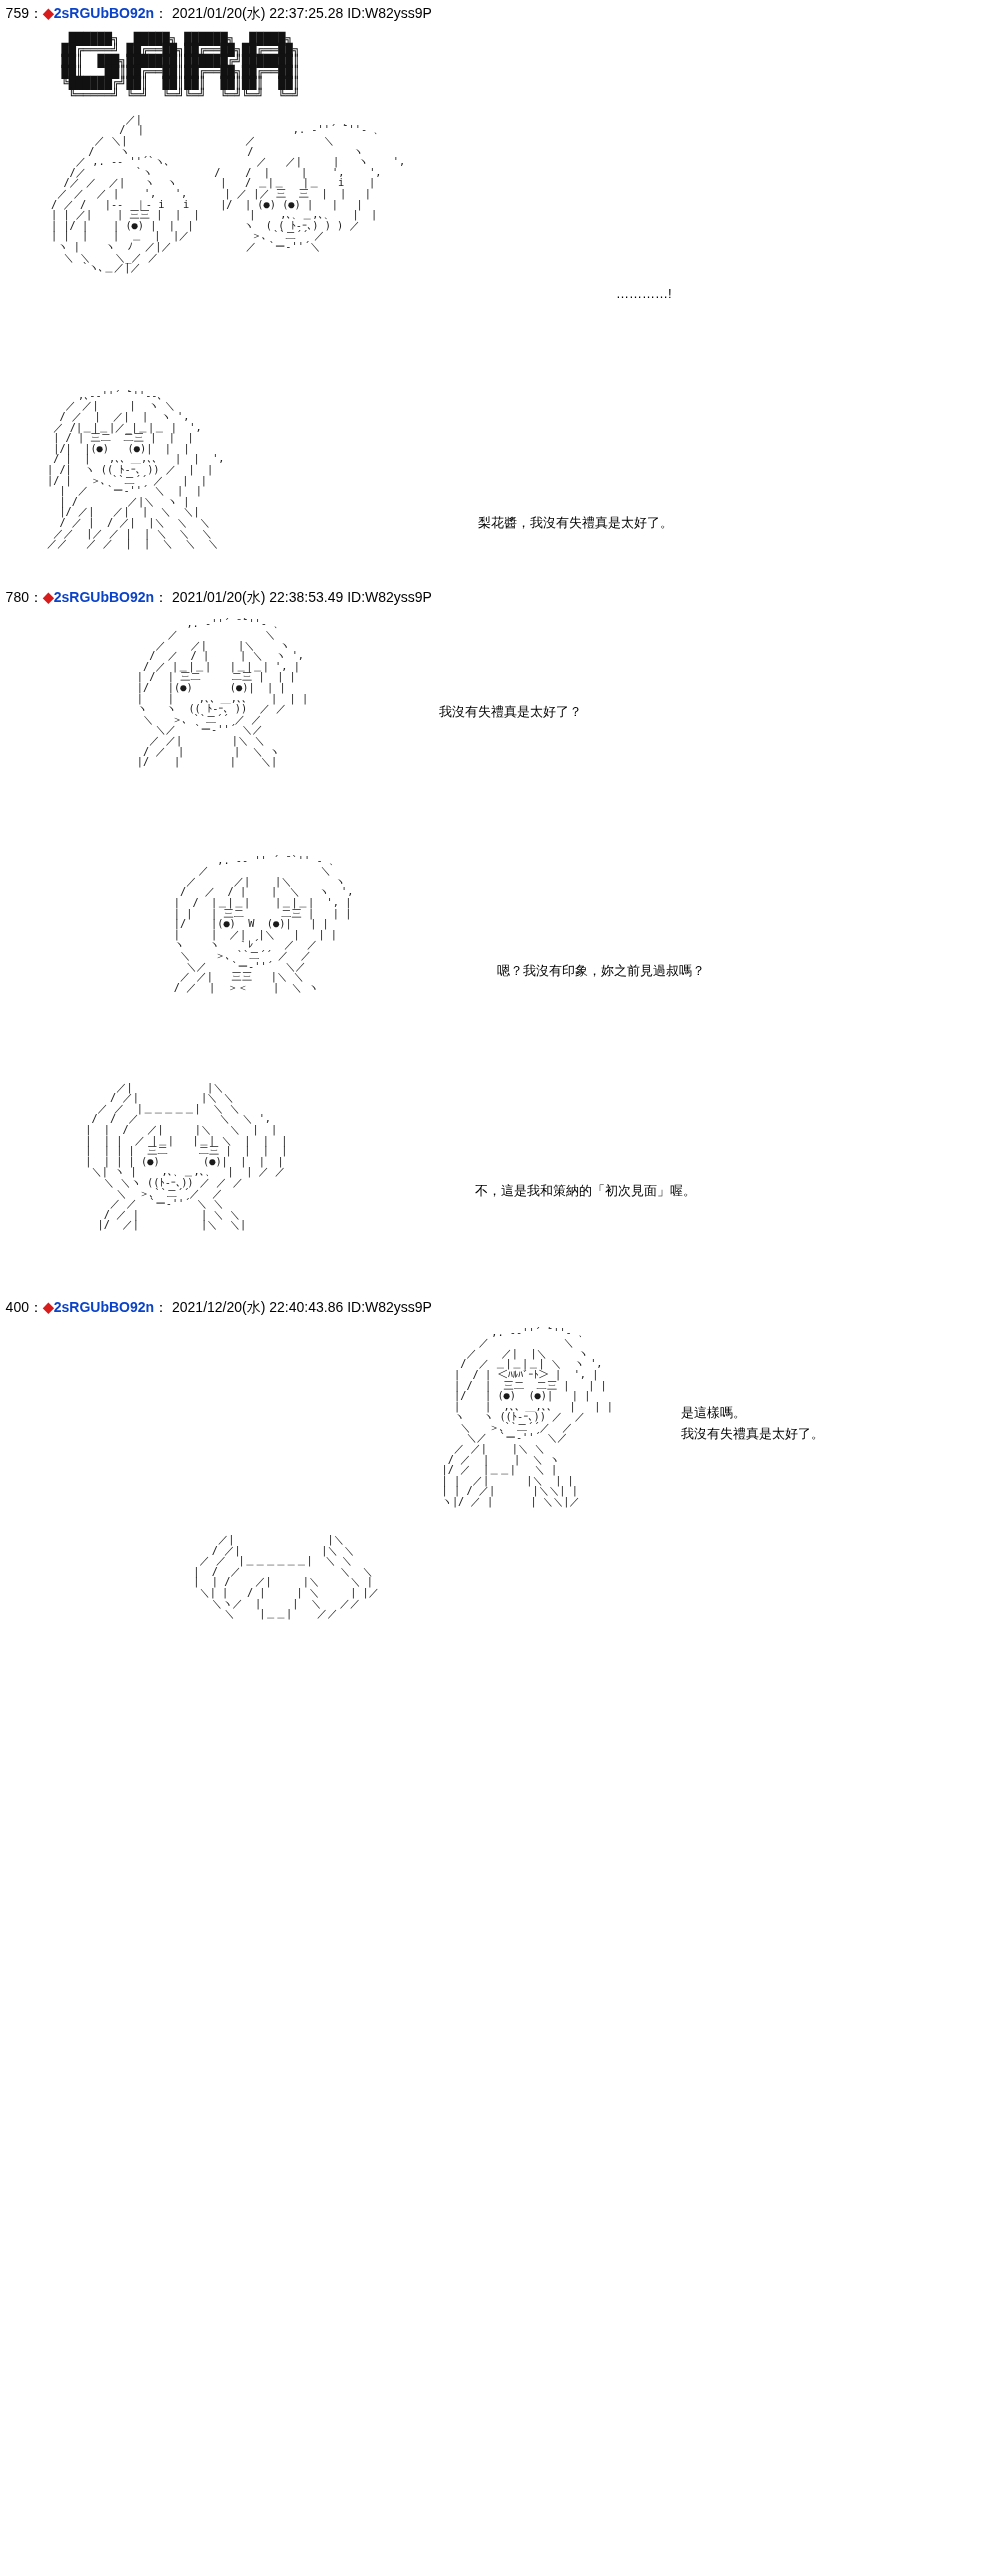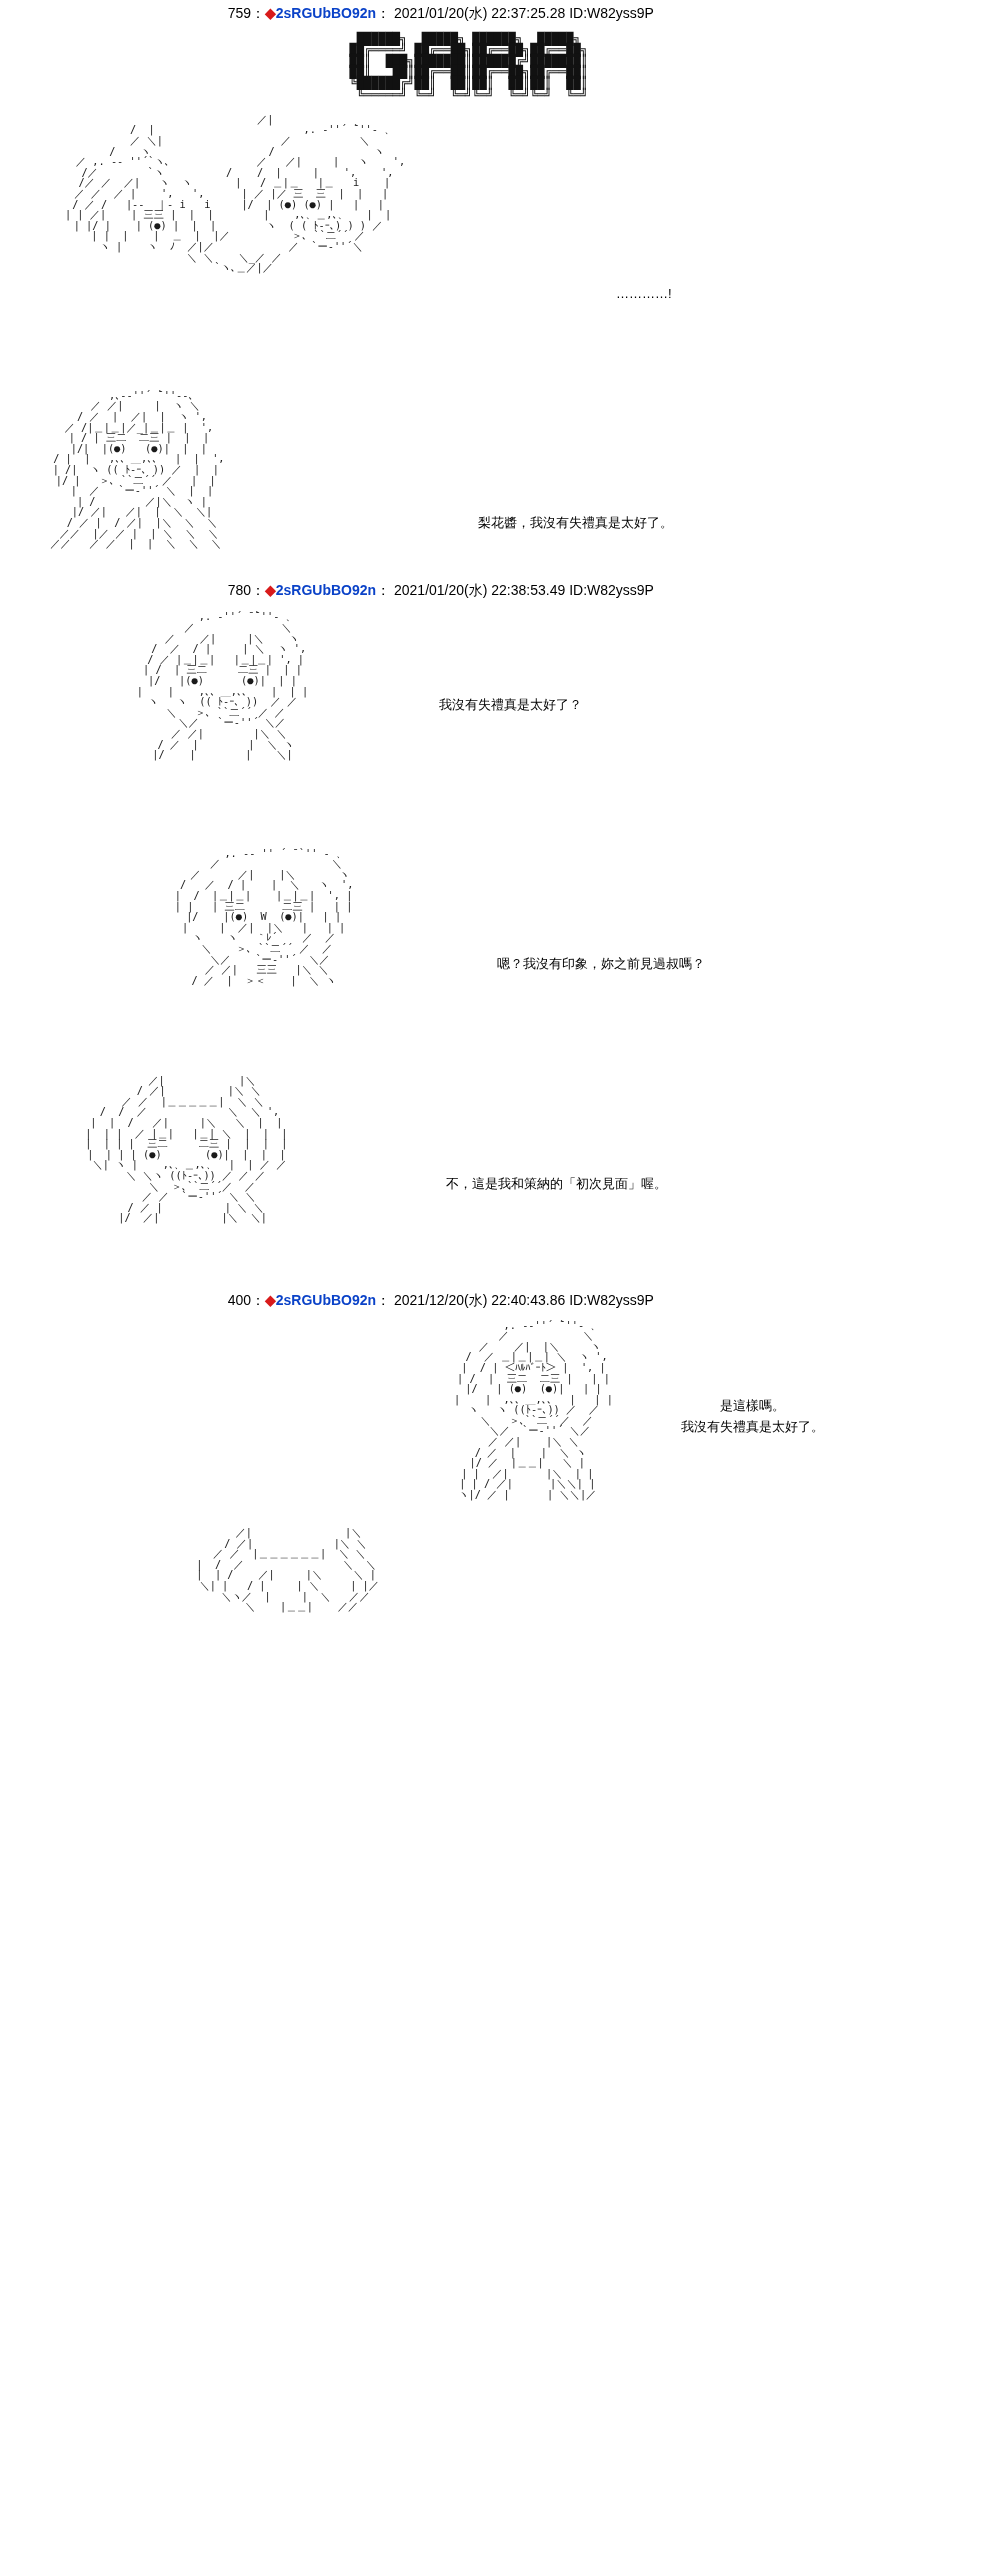--- a/index.html
+++ b/index.html
@@ -11,21 +11,20 @@
     width: 1008px;
     min-height: 2576px;
     font-family: "Liberation Sans", sans-serif;
     color: #000000;
   }
   .page {
     position: relative;
     width: 876px;
     min-height: 2576px;
     overflow: hidden;
-    text-align: center;
   }
   
   .post-header {
     font-size: 14px;
     line-height: 18.7px;
     white-space: nowrap;
     padding: 3.7px 0 1.9px 5.6px;
     color: #000000;
   }
   .post-header .num { color: #000000; }
@@ -120,21 +119,21 @@
 |/ |   ＞､ ``二´´ ／   |  |
   |  ／   `ー‐''´ ＼  |  |
   | /        ／|＼  ヽ |
   |/ ／|   ／|  |  ＼  ＼|
   / ／ |  / ／|  |＼  ＼  ＼
  ／／  |／ ／ |  | ＼  ＼  ＼
 ／／   ／ ／  |  |  ＼  ＼  ＼</div>
     <div class="dialog" style="left:478px; top:123px;">梨花醬，我沒有失禮真是太好了。</div>
   </div>
 
-  <div class="post-header" style="margin-top:6px;">
+  <div class="post-header" style="margin-top:13px;">
     <span class="num">780</span><span class="sep">：</span><span class="name"><span class="diamond">◆</span><span class="trip">2sRGUbBO92n</span></span><span class="sep">：</span> <span class="date">2021/01/20(水) 22:38:53.49</span> <span class="id">ID:W82yss9P</span>
   </div>
 
   <div class="aa-wrap" style="height:238px;">
     <div class="aa" style="position:absolute; left:112px; top:9.3px;">            ,. ‐''´ ̄ ̄`''‐ 、
          ／              ＼
        ／    ／|     |＼    ヽ
       /  ／  / |     | ＼  ヽ ',
      / ／ |＿|＿|   |＿|＿| ', |
     | /  | 三二     二三 |  | |
@@ -174,21 +173,21 @@
  |  |  /   ／|     |＼   ＼  |  |
  |  | |  ／ |＿|   |＿| ＼  |  |  |
  |  | | |  三二     二三 |  |  |  |
  |  | | | (●)       (●)|  |  |  |
   ＼| ヽ |    ,､、＿,､、  |  | ／ ／
     ＼ ＼ヽ ((ﾄ‐ｰ､)) ／ ／ ／
       ＼  ＞､``二´´／  ／
      ／ ／  `ー‐''´ ＼ ＼
     / ／ |          | ＼ ＼
    |/  ／|          |＼  ＼|</div>
-    <div class="dialog" style="left:446px; top:105px;">不，這是我和策納的「初次見面」喔。</div>
+    <div class="dialog" style="left:475px; top:105px;">不，這是我和策納的「初次見面」喔。</div>
   </div>
 
   <div class="post-header" style="margin-top:3.7px;">
     <span class="num">400</span><span class="sep">：</span><span class="name"><span class="diamond">◆</span><span class="trip">2sRGUbBO92n</span></span><span class="sep">：</span> <span class="date">2021/12/20(水) 22:40:43.86</span> <span class="id">ID:W82yss9P</span>
   </div>
 
   <div class="aa-wrap" style="height:215px;">
     <div class="aa" style="position:absolute; left:392px; top:7.5px;">                ,. -‐''´ ̄`''‐ 、
               ／            ＼
             ／    ／|  |＼     ヽ

